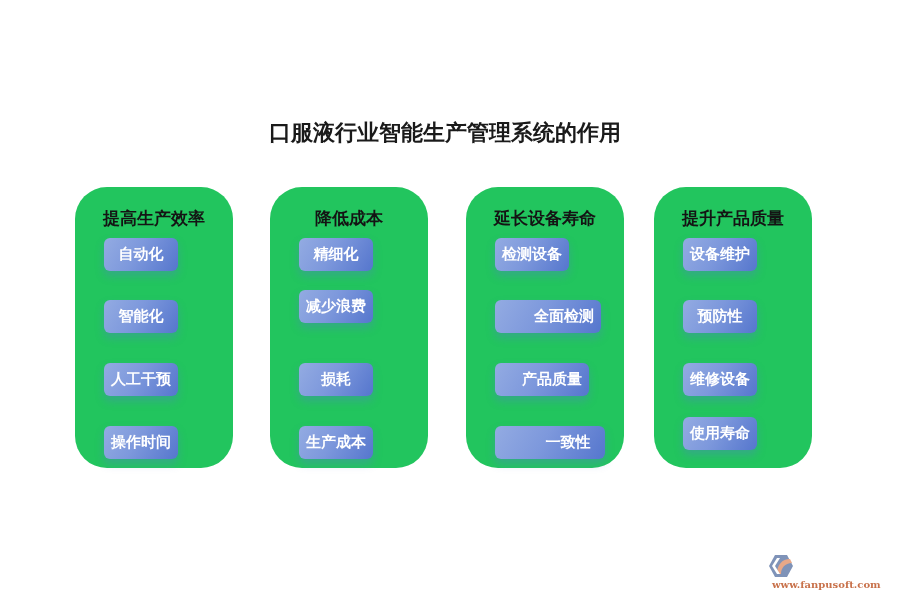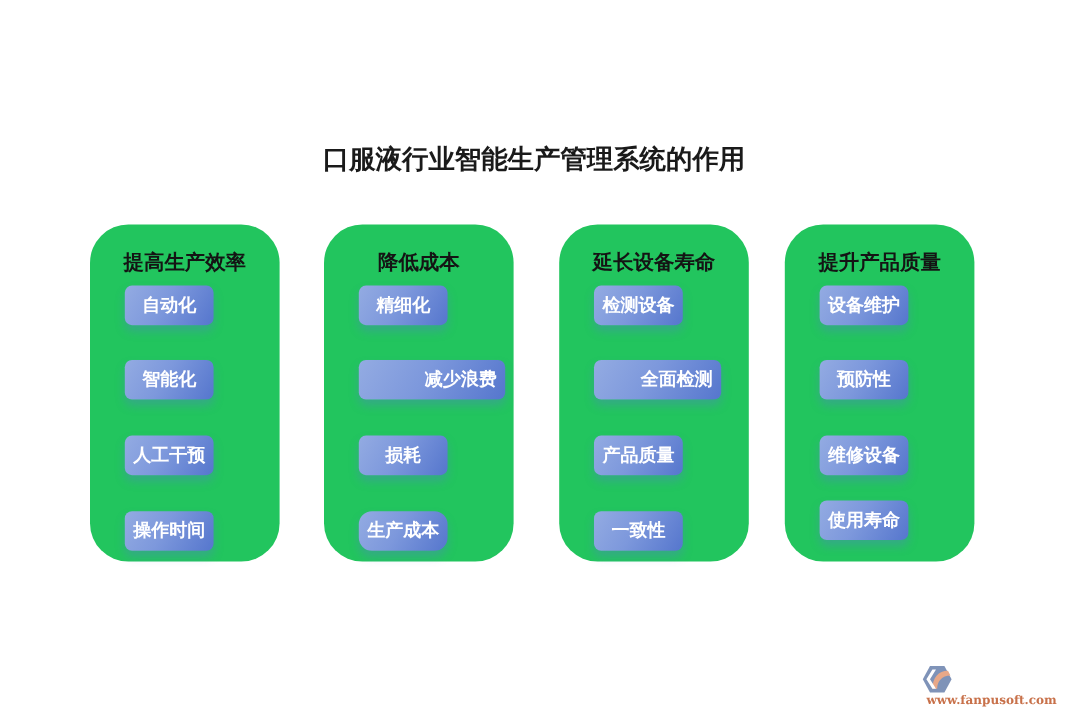--- a/index.html
+++ b/index.html
@@ -53,31 +53,31 @@
   <div class="panel-head">提高生产效率</div>
   <div class="btn" style="top:51px;">自动化</div>
   <div class="btn" style="top:113px;">智能化</div>
   <div class="btn" style="top:176px;">人工干预</div>
   <div class="btn" style="top:239px;text-align:center;">操作时间</div>
 </div>
 
 <div class="panel" style="left:270px;">
   <div class="panel-head">降低成本</div>
   <div class="btn" style="top:51px;">精细化</div>
-  <div class="btn" style="top:113px;padding-left:48px;">减少浪费</div>
+  <div class="btn" style="top:103px;">减少浪费</div>
   <div class="btn" style="top:176px;">损耗</div>
-  <div class="btn" style="top:239px;border-radius:11px;">生产成本</div>
+  <div class="btn" style="top:239px;">生产成本</div>
 </div>
 
 <div class="panel" style="left:466px;">
   <div class="panel-head">延长设备寿命</div>
   <div class="btn" style="top:51px;">检测设备</div>
   <div class="btn" style="top:113px;padding-left:32px;">全面检测</div>
-  <div class="btn" style="top:176px;">产品质量</div>
-  <div class="btn" style="top:239px;">一致性</div>
+  <div class="btn" style="top:176px;padding-left:20px;">产品质量</div>
+  <div class="btn" style="top:239px;padding-left:36px;">一致性</div>
 </div>
 
 <div class="panel" style="left:654px;">
   <div class="panel-head">提升产品质量</div>
   <div class="btn" style="top:51px;">设备维护</div>
   <div class="btn" style="top:113px;">预防性</div>
   <div class="btn" style="top:176px;">维修设备</div>
   <div class="btn" style="top:230px;">使用寿命</div>
 </div>
 

